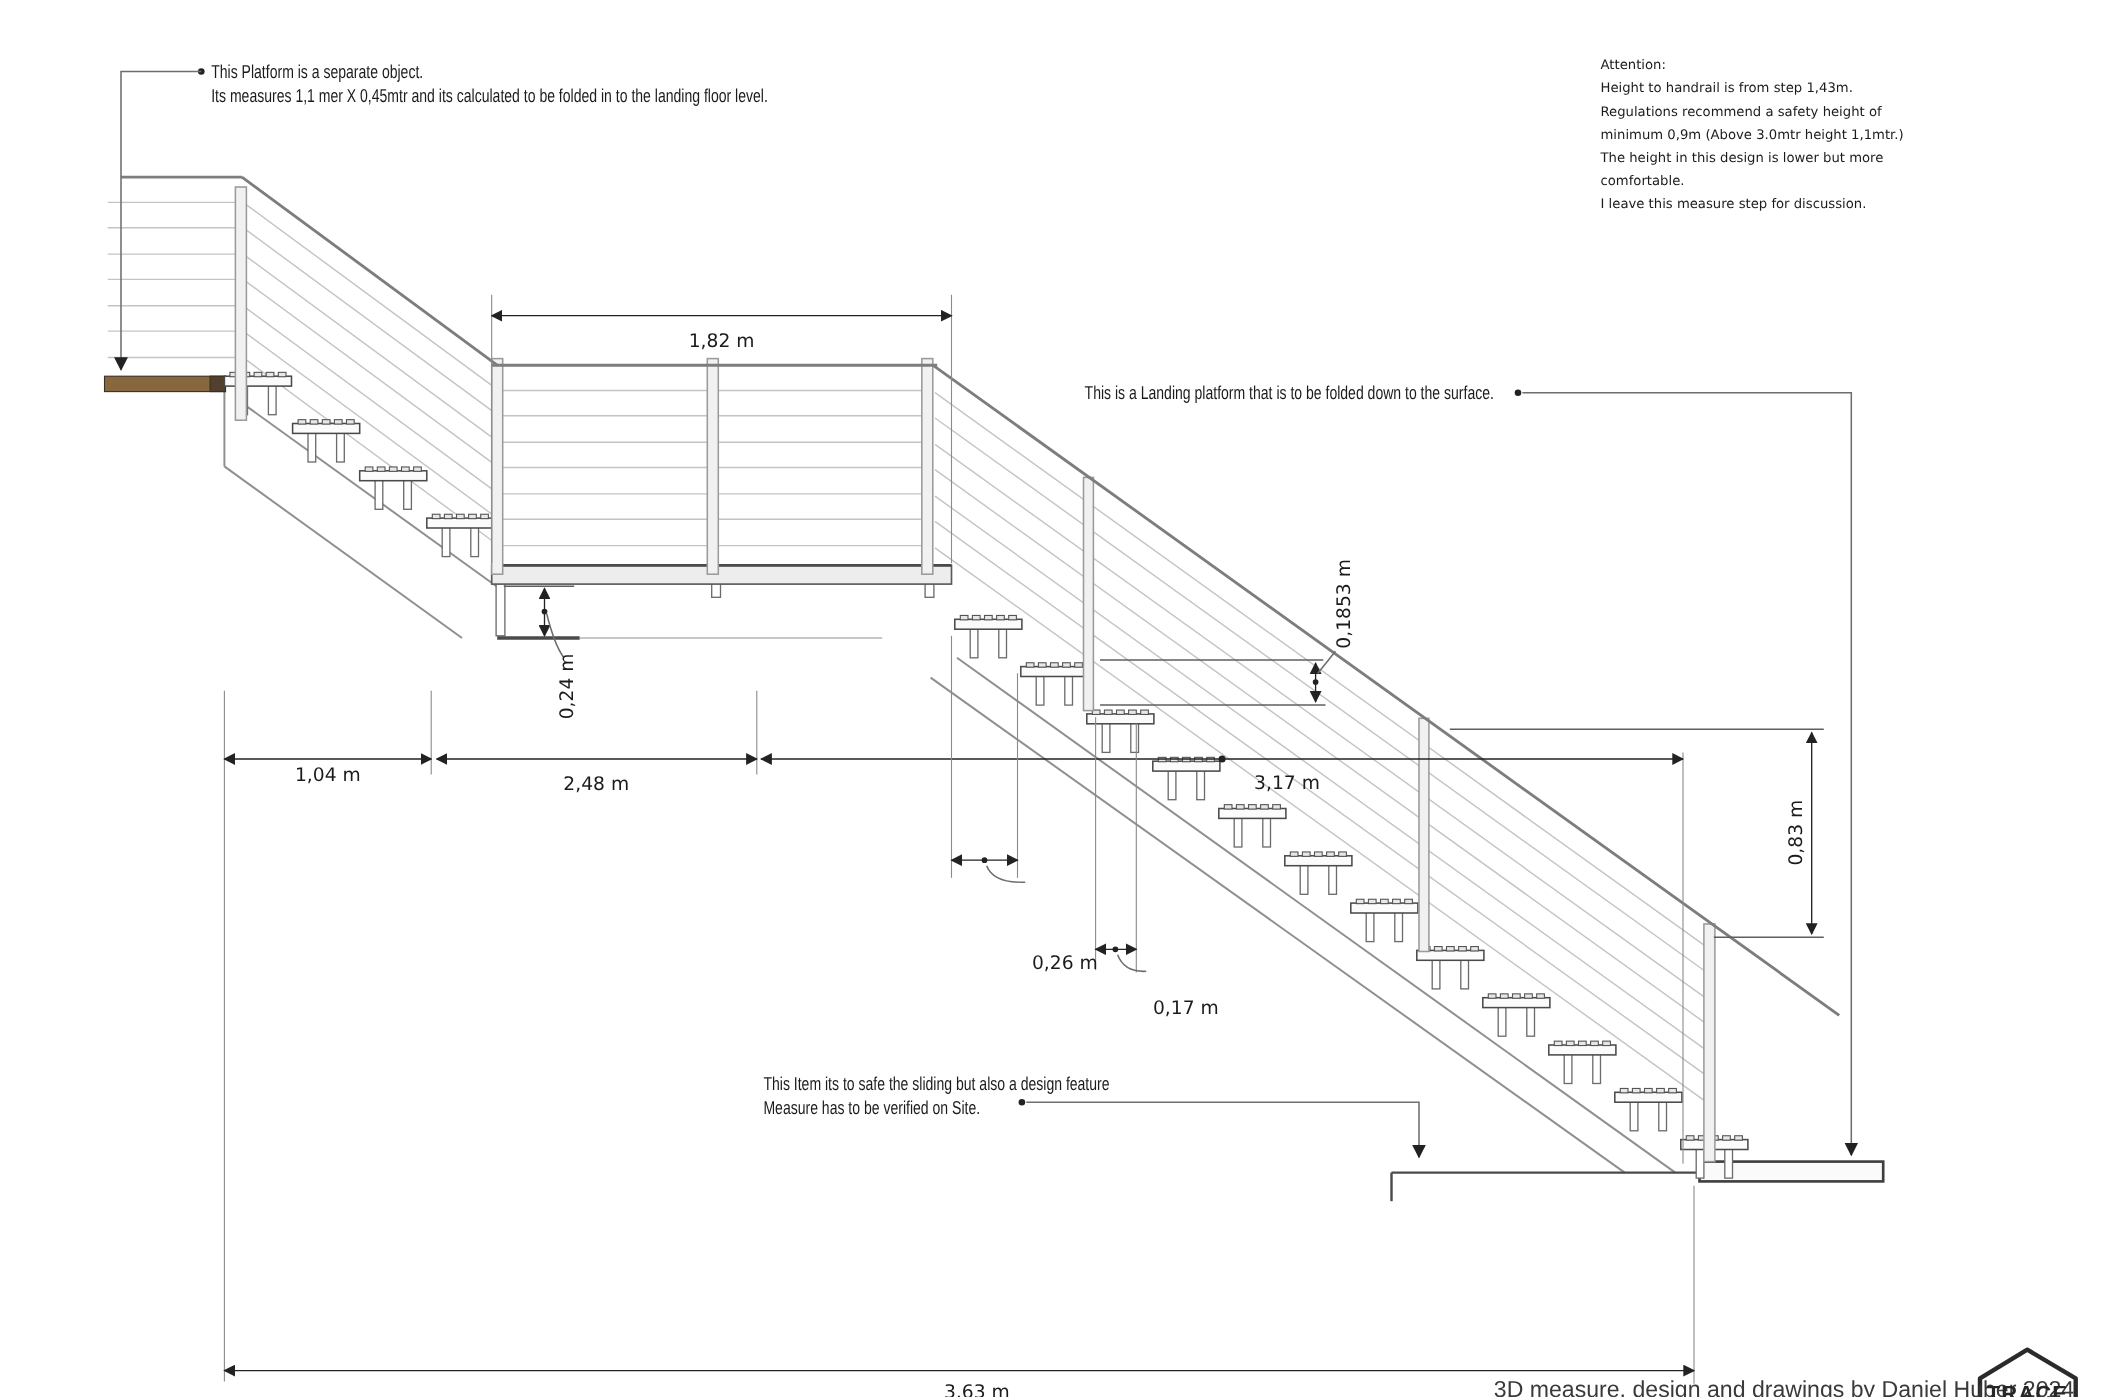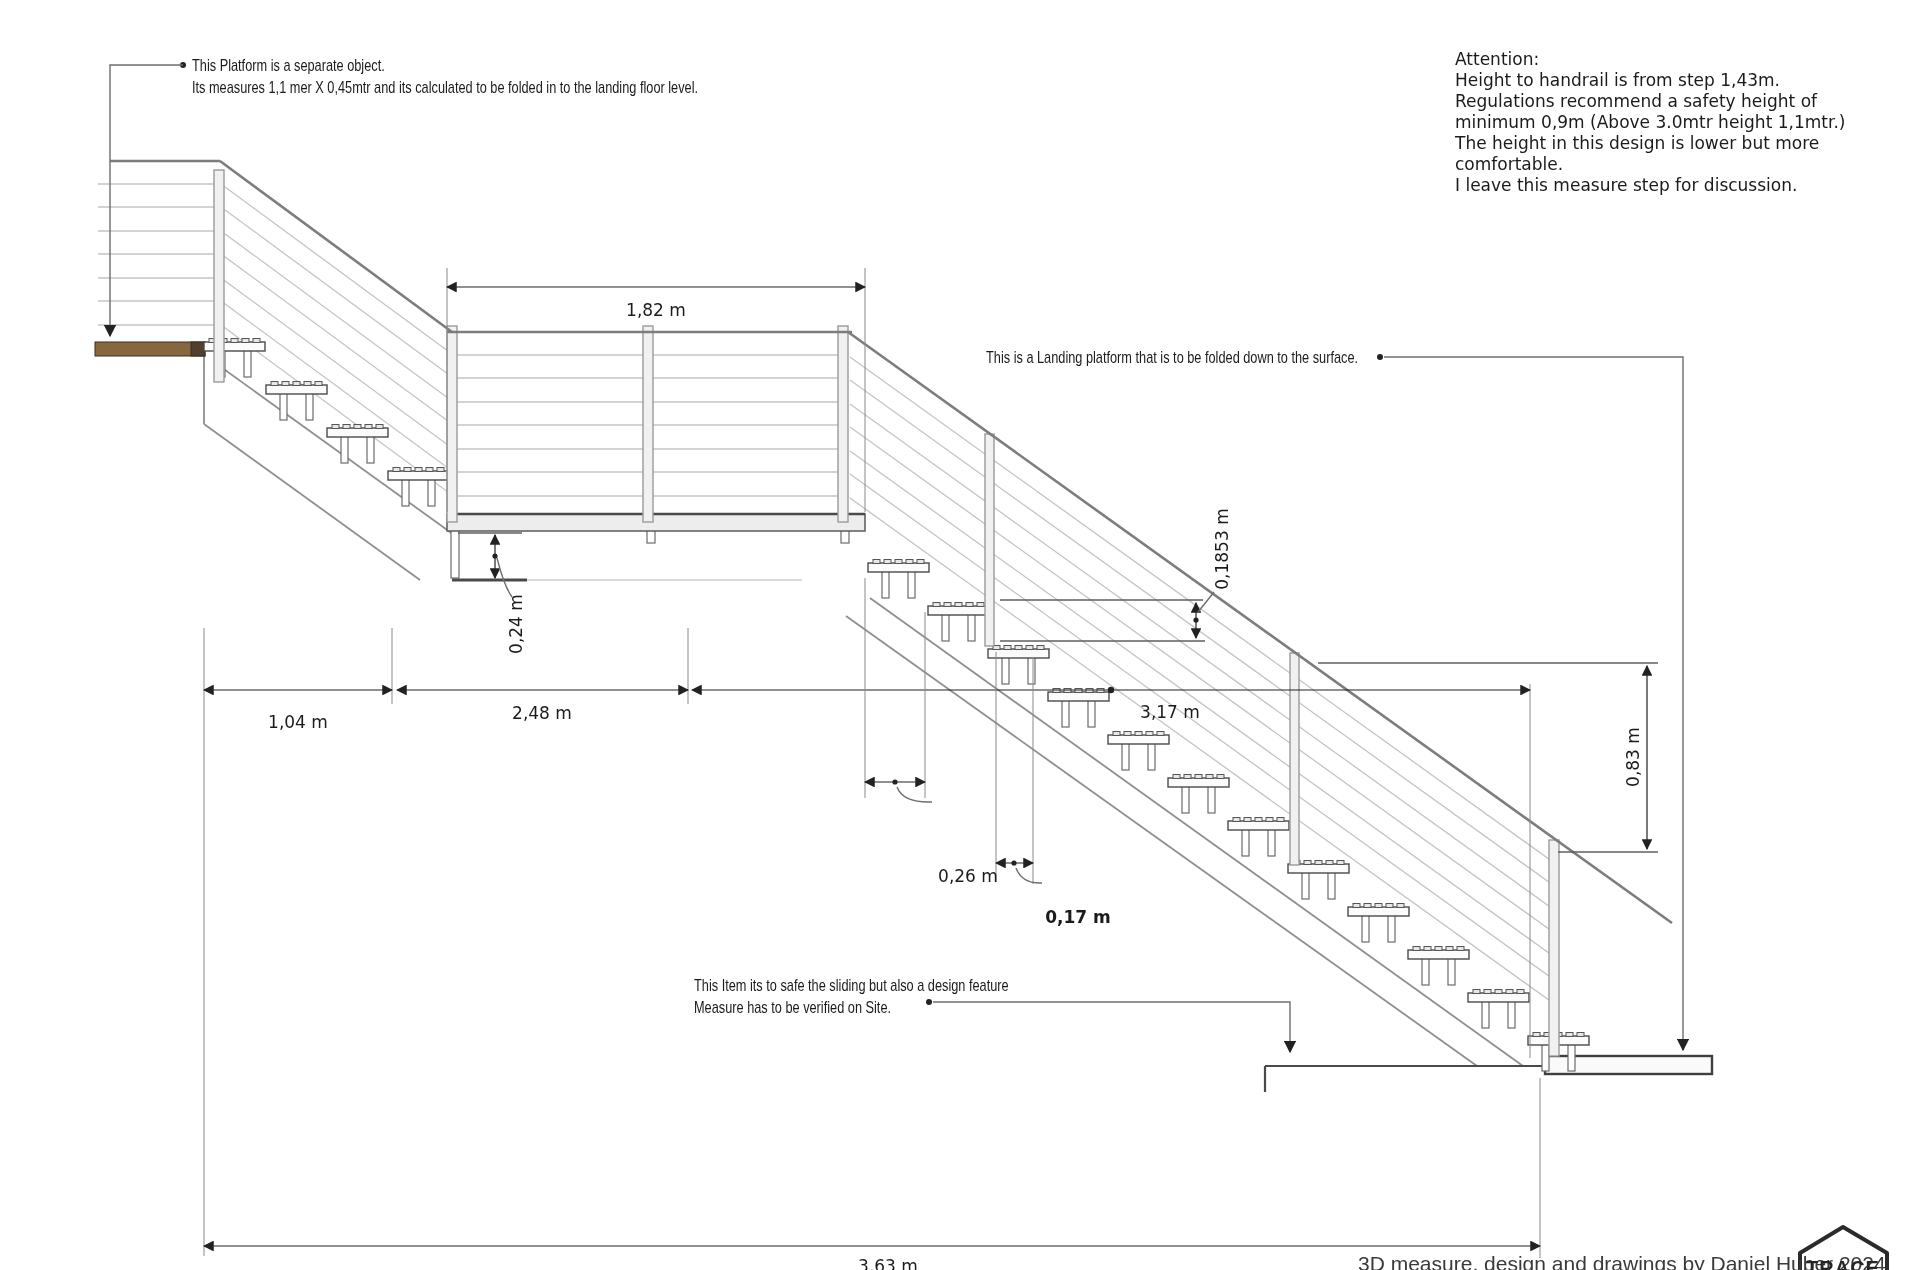--- a/index.html
+++ b/index.html
@@ -26,21 +26,21 @@
   .dot{fill:#222;}
   .wood{fill:#87683e;stroke:#3b2f1f;stroke-width:1;}
   .wood-dark{fill:#50402d;stroke:#3b2f1f;stroke-width:1;}
   .logo-outline{fill:none;stroke:#2b2b2b;stroke-width:4;stroke-linejoin:round;}
   
   .lbl{position:absolute;white-space:nowrap;}
   .dim{font-size:17px;transform:translate(-50%,-50%);margin-top:33px;}
   .dim-rot{font-size:17px;transform:translate(-50%,-50%) rotate(-90deg);}
   .note{font-family:"Liberation Sans",sans-serif;font-size:17px;line-height:22px;
         transform:scaleX(0.75);transform-origin:0 0;}
-  .attention{font-size:17px;line-height:21px;}
+  .attention{font-size:12px;line-height:21px;}
   .footer-credit{font-family:"Liberation Sans",sans-serif;font-size:21px;color:#3a3a3a;}
   .logo-text{font-family:"Liberation Sans",sans-serif;font-size:20px;font-weight:bold;
              letter-spacing:1px;color:#262626;transform:translateX(-50%);}
 </style>
 </head>
 <body>
 
 <svg class="drawing" width="1920" height="1270" viewBox="0 0 1920 1270">
   <defs>
     <marker id="arr" viewBox="0 0 10 10" refX="9" refY="5" markerWidth="9" markerHeight="9" orient="auto-start-reverse">
@@ -237,24 +237,24 @@
 </div>
 
 <div class="lbl note" style="left:986px;top:347px;">This is a Landing platform that is to be folded down to the surface.</div>
 
 <div class="lbl note" style="left:694px;top:975px;">
   <div>This Item its to safe the sliding but also a design feature</div>
   <div>Measure has to be verified on Site.</div>
 </div>
 
 <div class="lbl dim" style="left:656px;top:277px;">1,82 m</div>
-<div class="lbl dim" style="left:298px;top:689px;">1,04 m</div>
+<div class="lbl dim" style="left:298px;top:672px;">1,04 m</div>
 <div class="lbl dim" style="left:542px;top:680px;">2,48 m</div>
 <div class="lbl dim" style="left:1170px;top:679px;">3,17 m</div>
 <div class="lbl dim" style="left:888px;top:1233px;">3,63 m</div>
 <div class="lbl dim" style="left:968px;top:843px;text-align:center;">0,26 m</div>
-<div class="lbl dim" style="left:1078px;top:884px;font-weight:bold;">0,17 m</div>
+<div class="lbl dim" style="left:1078px;top:884px;">0,17 m</div>
 <div class="lbl dim-rot" style="left:516px;top:624px;">0,24 m</div>
 <div class="lbl dim-rot" style="left:1222px;top:549px;">0,1853 m</div>
 <div class="lbl dim-rot" style="left:1633px;top:757px;">0,83 m</div>
 
 <div class="lbl footer-credit" style="left:1358px;top:1252px;">3D measure, design and drawings by Daniel Huber 2024</div>
 <div class="lbl logo-text" style="left:1843px;top:1257px;">TRACE</div>
 
 </body></html>

